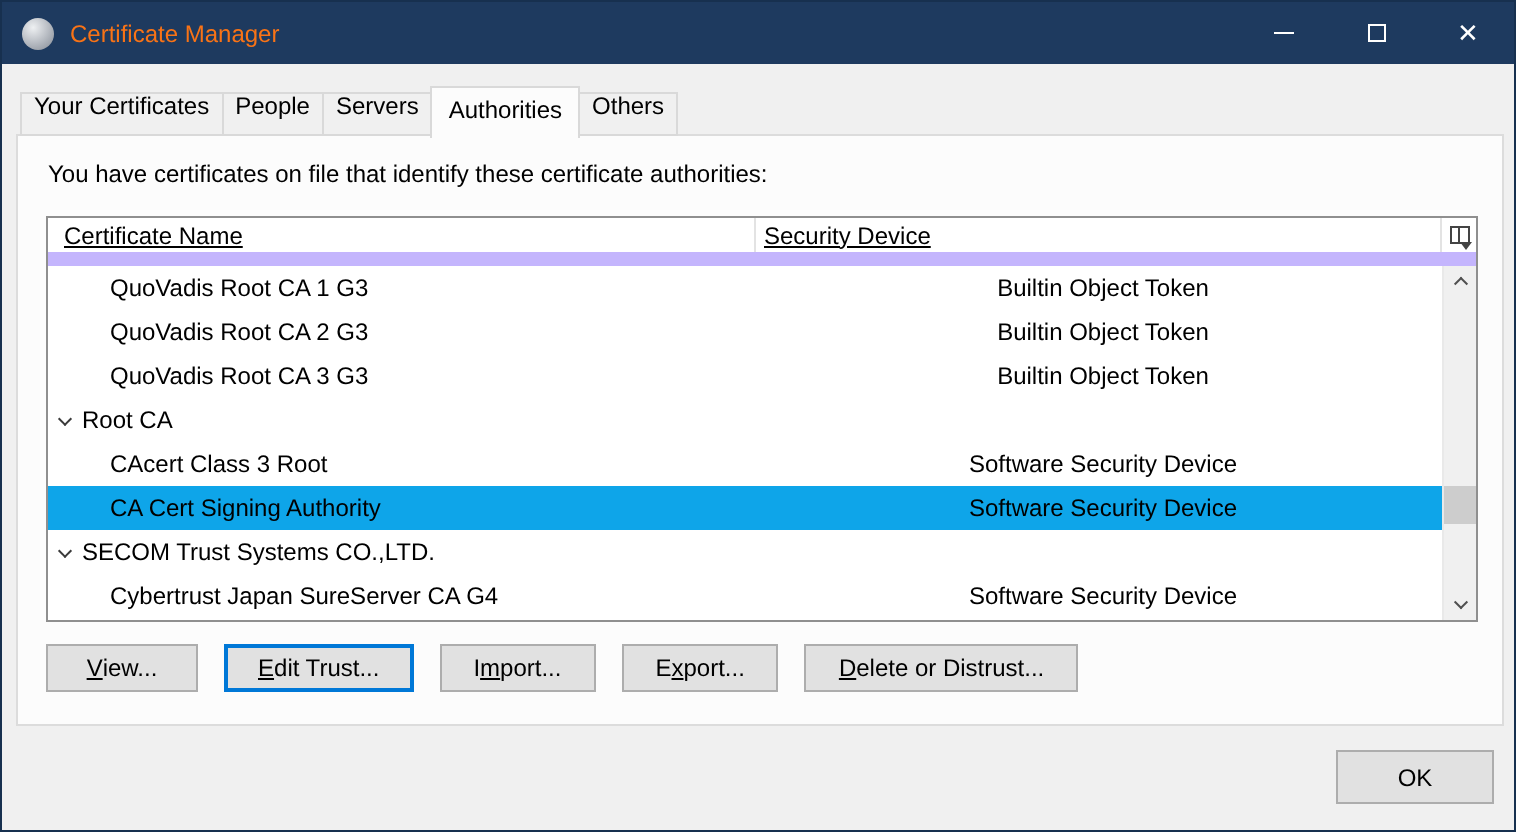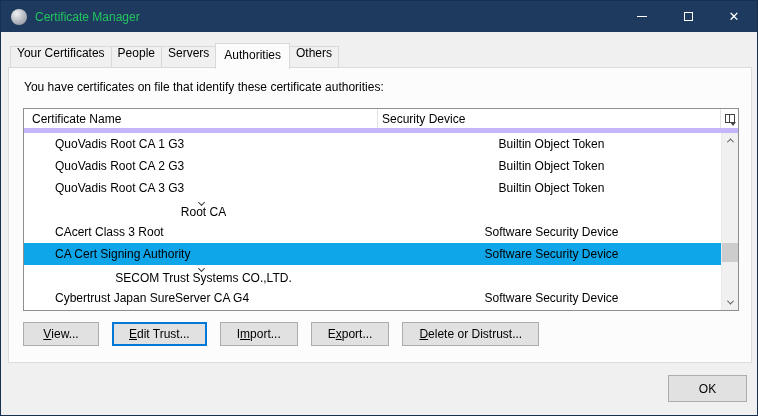--- a/index.html
+++ b/index.html
@@ -13,21 +13,21 @@
 
   
   .titlebar{
     height:31px; background:#1e3a5f; display:flex; align-items:center; color:#fff;
   }
   .app-icon{
     width:16px; height:16px; border-radius:50%; flex:none;
     background:radial-gradient(circle at 35% 30%, #eef0f2, #a8adb5 65%, #848a93);
     margin:0 8px 0 10px;
   }
-  .title-text{ font-size:12px; color:#22c55e; }
+  .title-text{ font-size:12px; color:#f97316; }
   .win-controls{ margin-left:auto; display:flex; height:100%; }
   .win-btn{ width:46px; height:100%; display:flex; align-items:center; justify-content:center; }
   .glyph-min{ width:10px; height:1px; background:#fff; }
   .glyph-max{ width:9px; height:9px; border:1px solid #fff; }
   .glyph-close{ font-size:13px; color:#fff; line-height:1; }
 
   
   .tabs{ position:absolute; left:9px; top:42px; display:flex; align-items:flex-end; height:25px; z-index:3; }
   .tab{
     background:#f0f0f0; border:1px solid #d9d9d9; margin-right:-1px;
@@ -43,39 +43,39 @@
     position:absolute; left:7px; top:66px; width:744px; height:296px;
     background:#fcfcfc; border:1px solid #dcdcdc; z-index:2;
   }
   .intro{ position:absolute; left:15px; top:12px; white-space:nowrap; }
 
   
   .table{
     position:absolute; left:14px; top:40px; width:716px; height:203px;
     background:#fff; border:1px solid #8f8f8f; display:flex; flex-direction:column;
   }
-  .thead{ display:flex; height:24px; flex:none; border-bottom:5px solid #c4b5fd; }
+  .thead{ display:flex; height:24px; flex:none; border-bottom:7px solid #c4b5fd;text-decoration:underline; }
   .th{ display:flex; align-items:center; padding-left:8px; }
   .th-name{ width:354px; border-right:1px solid #e3e3e3; }
   .th-device{ flex:1; padding-left:4px; }
   .th-picker{ width:18px; border-left:1px solid #e3e3e3; padding:0; align-items:center; justify-content:center; display:flex; }
   .picker-glyph{ position:relative; width:10px; height:9px; border:1px solid #444; background:#fff; }
   .picker-glyph::before{ content:""; position:absolute; left:3px; top:0; width:1px; height:8px; background:#444; }
   .picker-glyph::after{
     content:""; position:absolute; right:-2px; bottom:-4px;
     border-left:3px solid transparent; border-right:3px solid transparent; border-top:4px solid #444;
   }
 
   .tbody{ flex:1; display:flex; position:relative; overflow:hidden; }
   .rows{ flex:1; }
   .row{ height:22px; display:flex; align-items:center; }
   .row.selected{ background:#0ea5e9; }
   .cell-name{ width:354px; flex:none; display:flex; align-items:center; overflow:hidden; white-space:nowrap; }
   .row.child .cell-name{ padding-left:31px; }
-  .row.group .cell-name{ padding-left:5px;flex-direction:column; }
+  .row.group .cell-name{ padding-left:5px; }
   .cell-device{ flex:1; padding-left:4px; white-space:nowrap;text-align:center; }
   .chev{
     width:5px; height:5px; border-right:1px solid #3a3a3a; border-bottom:1px solid #3a3a3a;
     transform:rotate(45deg); margin:-2px 6px 0 1px; flex:none;
   }
 
   
   .scrollbar{ width:17px; flex:none; background:#f0f0f0; position:relative; border-left:1px solid #e9e9e9; }
   .sb-btn{ position:absolute; left:0; width:17px; height:15px; display:flex; align-items:center; justify-content:center; }
   .sb-up{ top:0; } .sb-down{ bottom:0; }

